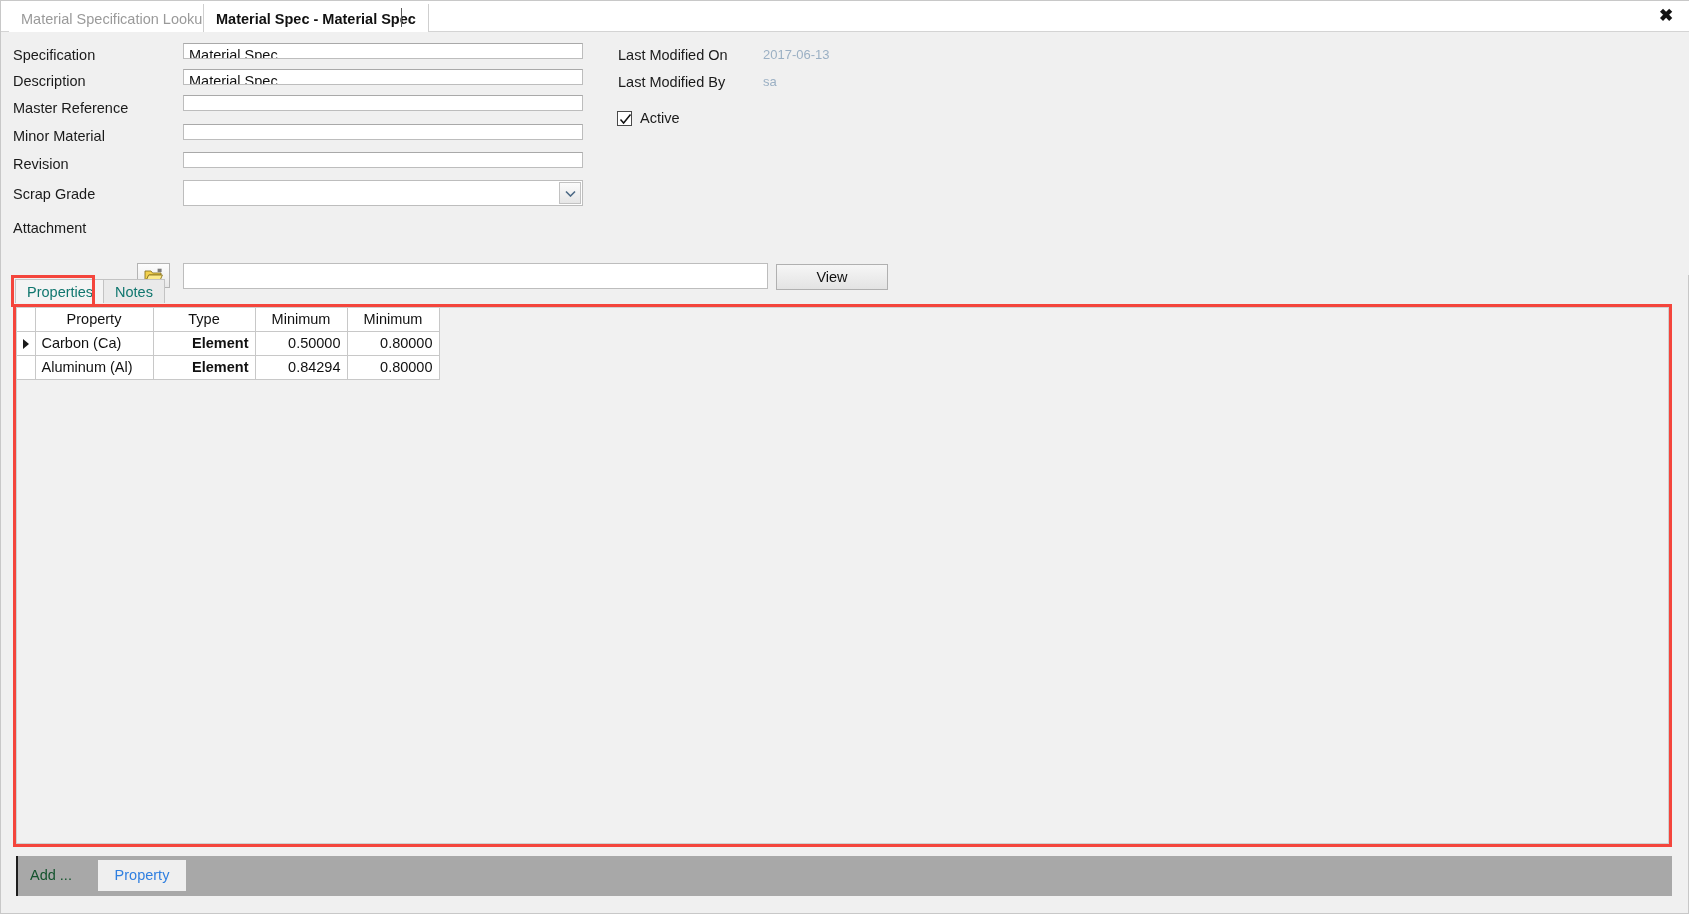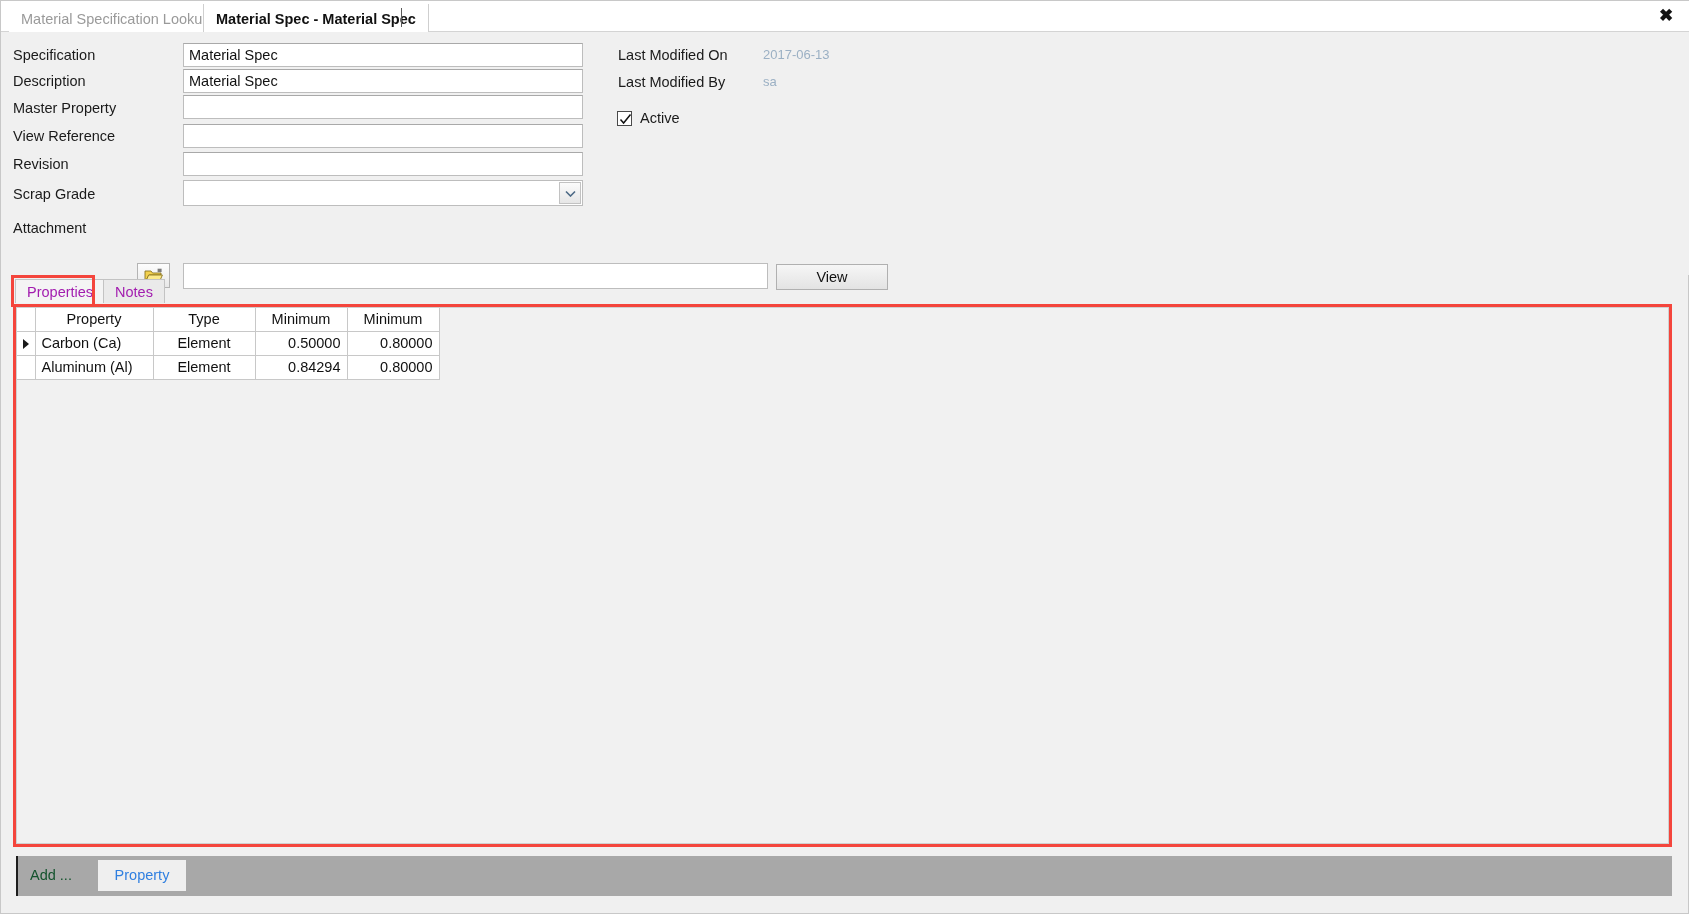--- a/index.html
+++ b/index.html
@@ -79,21 +79,21 @@
     position: absolute;
     left: 12px;
     font-size: 14.5px;
     color: #1a1a1a;
     white-space: nowrap;
   }
   .finput {
     position: absolute;
     left: 182px;
     width: 400px;
-    height: 24px;
+    height: 16px;
     background: #ffffff;
     border: 1px solid #bdbdbd;
     border-top-color: #a9a9a9;
     font-family: "Liberation Sans", sans-serif;
     font-size: 14.5px;
     color: #111;
     padding: 0 5px;
     line-height: 22px;
     white-space: nowrap;
     overflow: hidden;
@@ -191,21 +191,21 @@
   .itab {
     position: absolute;
     top: 0;
     height: 24px;
     padding: 2px 11px 0 11px;
     font-size: 14.5px;
     line-height: 21px;
     background: #f0f0f0;
     border: 1px solid #c3c3c3;
     border-bottom: none;
-    color: #a21caf;
+    color: #0f766e;
     white-space: nowrap;
     cursor: pointer;
   }
   .itab.sel { left: 0; background: #f4f4f4; }
   .itab.unsel { left: 88px; background: #eaeaea; }
 
   .tab-highlight {
     position: absolute;
     left: 10px; top: 274px;
     width: 84px; height: 32px;
@@ -266,21 +266,21 @@
   .rowhdr.sel::after {
     content: "";
     position: absolute;
     left: 6px; top: 7px;
     width: 0; height: 0;
     border-left: 6px solid #1a1a1a;
     border-top: 5px solid transparent;
     border-bottom: 5px solid transparent;
   }
   .col-prop  { width: 118px; text-align: left; }
-  .col-type  { width: 102px; text-align: center; }
+  .col-type  { width: 102px; text-align: right; font-weight: bold; }
   .col-min   { width: 92px;  text-align: right; margin-left: 12px; }
   .col-max   { width: 92px;  text-align: right; }
 
   
   .bottombar {
     position: absolute;
     left: 15px; top: 855px;
     width: 1656px; height: 40px;
     background: #a8a8a8;
     border-left: 2px solid #1d1d1d;
@@ -319,24 +319,24 @@
   </div>
 
   <div class="form">
 
     <div class="flabel" style="top:15px">Specification</div>
     <div class="finput" style="top:11px">Material Spec</div>
 
     <div class="flabel" style="top:41px">Description</div>
     <div class="finput" style="top:37px">Material Spec</div>
 
-    <div class="flabel" style="top:68px">Master Property</div>
+    <div class="flabel" style="top:68px">Master Reference</div>
     <div class="finput" style="top:63px"></div>
 
-    <div class="flabel" style="top:96px">View Reference</div>
+    <div class="flabel" style="top:96px">Minor Material</div>
     <div class="finput" style="top:92px"></div>
 
     <div class="flabel" style="top:124px">Revision</div>
     <div class="finput" style="top:120px"></div>
 
     <div class="flabel" style="top:154px">Scrap Grade</div>
     <div class="combo" style="top:148px">
       <div class="combo-btn">
         <svg width="11" height="7" viewBox="0 0 11 7">
           <path d="M1 1.5 L5.5 6 L10 1.5" fill="none" stroke="#4d6a86" stroke-width="1.6"></path>

